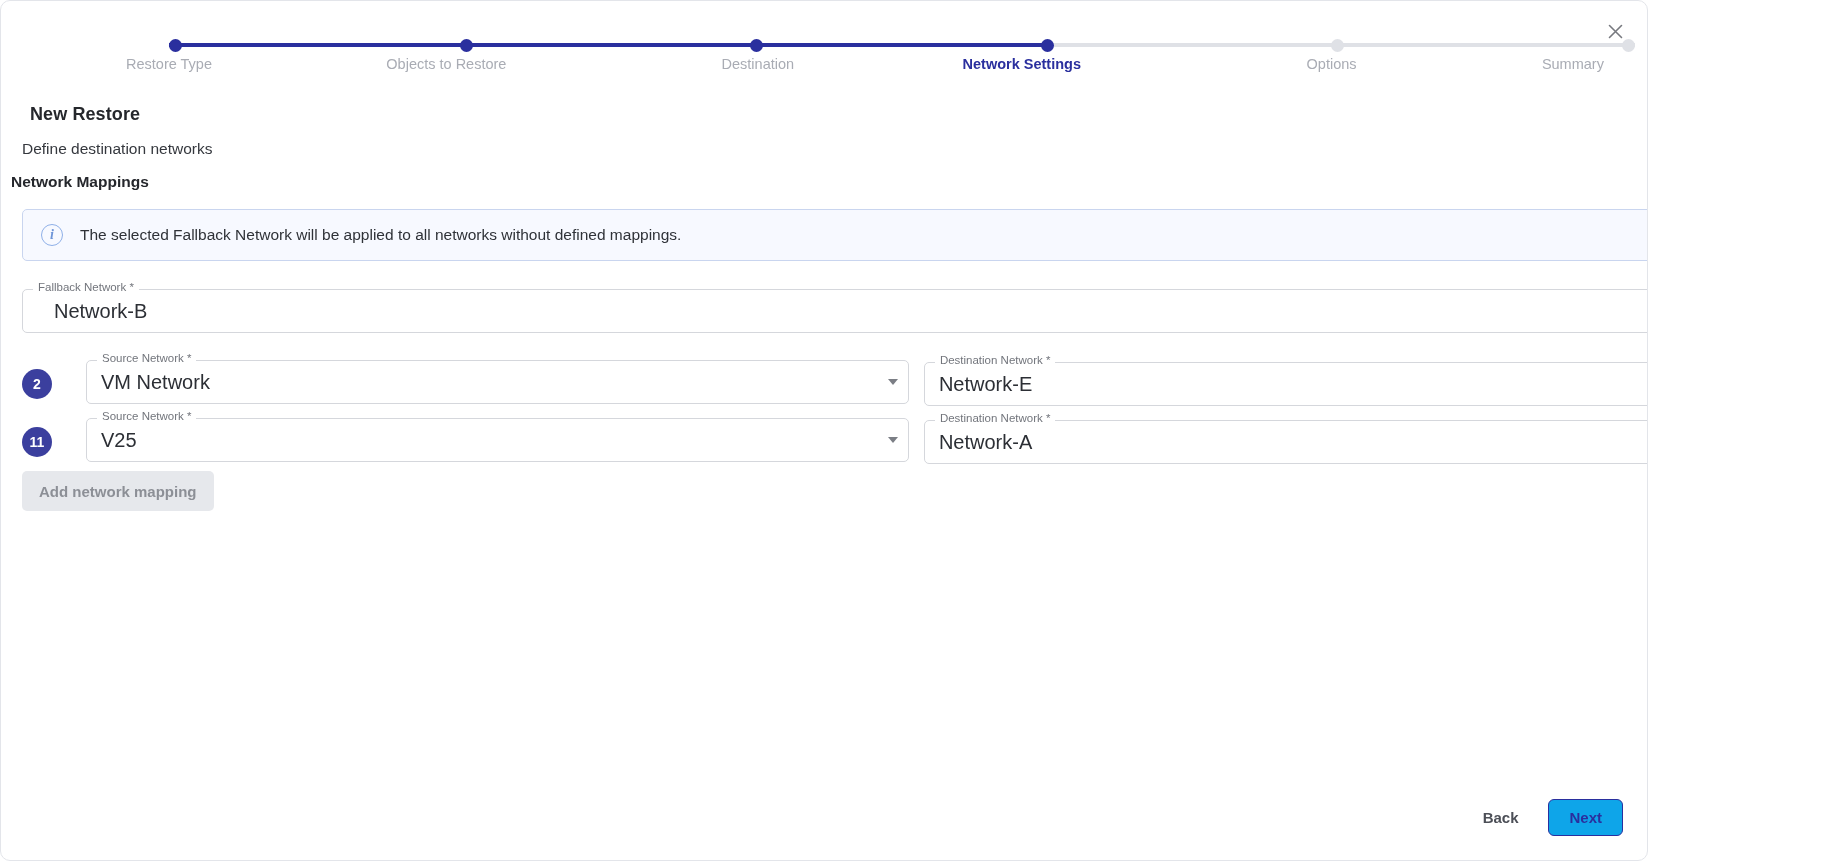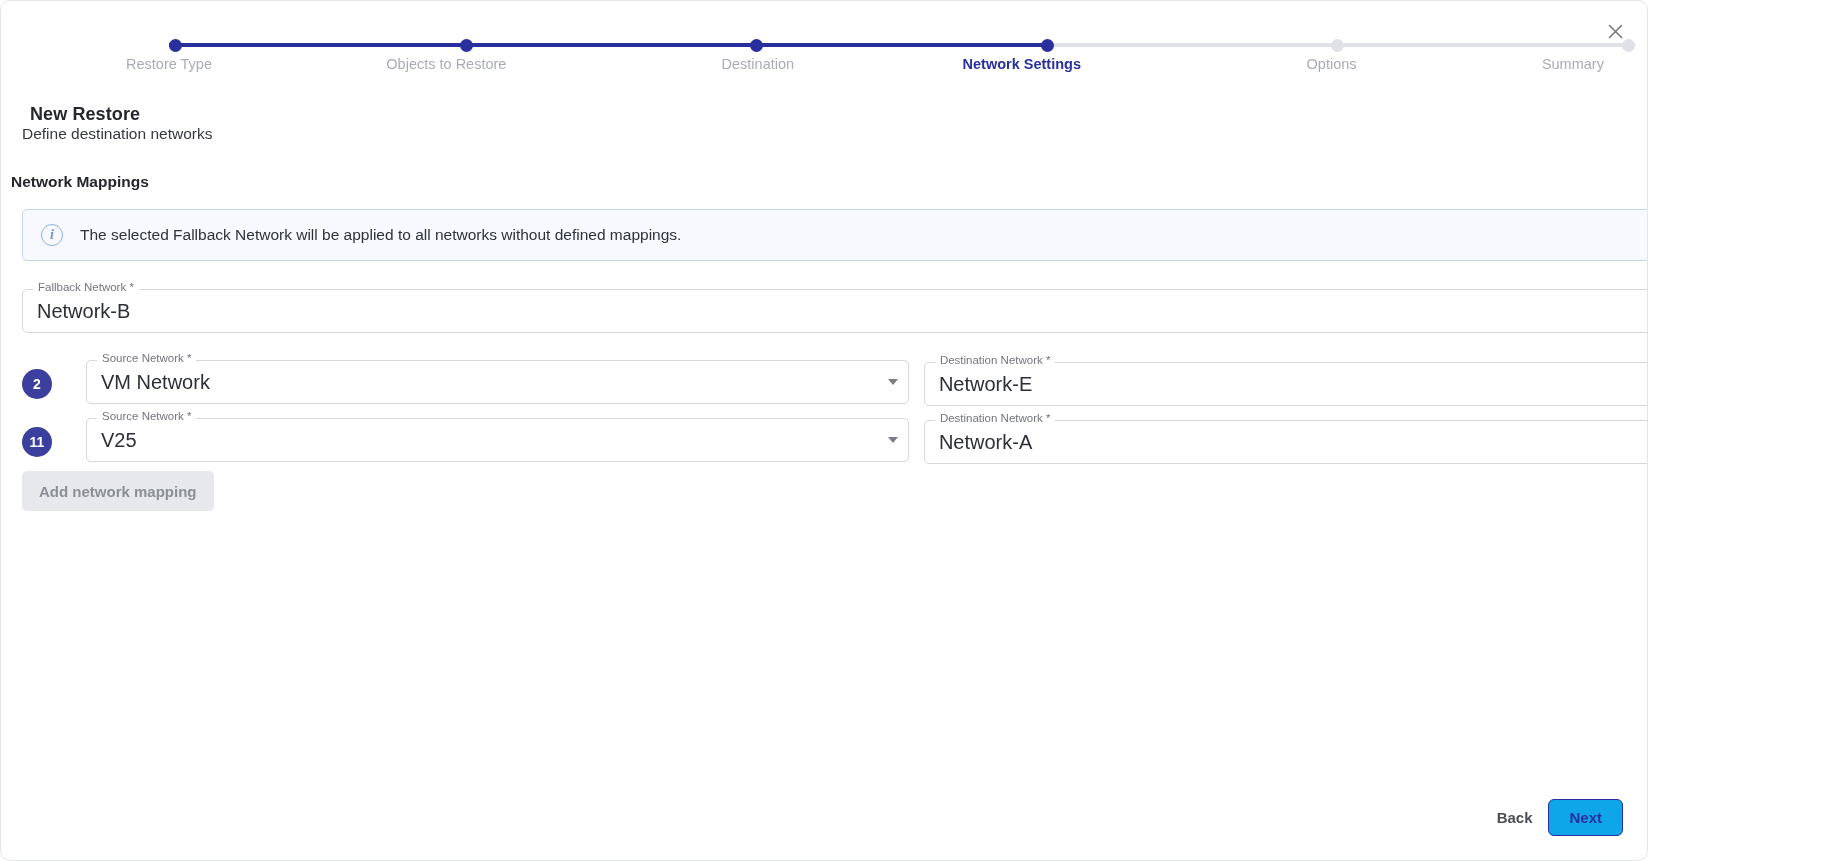--- a/index.html
+++ b/index.html
@@ -93,21 +93,21 @@
     position: absolute;
     left: 21px; top: 103px;
     font-size: 18px;
     font-weight: bold;
     color: #25272c;
     letter-spacing: .1px;
     margin-left: 8px;
   }
   .subtitle {
     position: absolute;
-    left: 21px; top: 124px;
+    left: 21px; top: 139px;
     font-size: 15.5px;
     color: #35383e;
   }
   .section-title {
     position: absolute;
     left: 10px; top: 172px;
     font-size: 15.5px;
     font-weight: bold;
     color: #25272c;
   }
@@ -182,20 +182,21 @@
     width: 0; height: 0;
     border-left: 5.5px solid transparent;
     border-right: 5.5px solid transparent;
     border-top: 6px solid #7b7e85;
   }
 
   .fallback-field {
     position: absolute;
     left: 21px; top: 288px;
     width: 1784px;
+    padding-left: 17px;
   }
   .fallback-field .caret { margin-right: 12px; }
 
   
   .rows {
     position: absolute;
     left: 21px; top: 352px;
     width: 1784px;
   }
   .row {
@@ -248,21 +249,21 @@
     cursor: default;
     display: flex; align-items: center;
   }
 
   
   .footer {
     position: absolute;
     right: 24px; bottom: 24px;
     display: flex;
     align-items: center;
-    gap: 0;
+    gap: 14px;
   }
   .btn-back {
     background: transparent;
     border: none;
     font-family: "Liberation Sans", sans-serif;
     font-size: 15px;
     font-weight: bold;
     color: #4c4f57;
     padding: 10px 16px;
     cursor: pointer;

